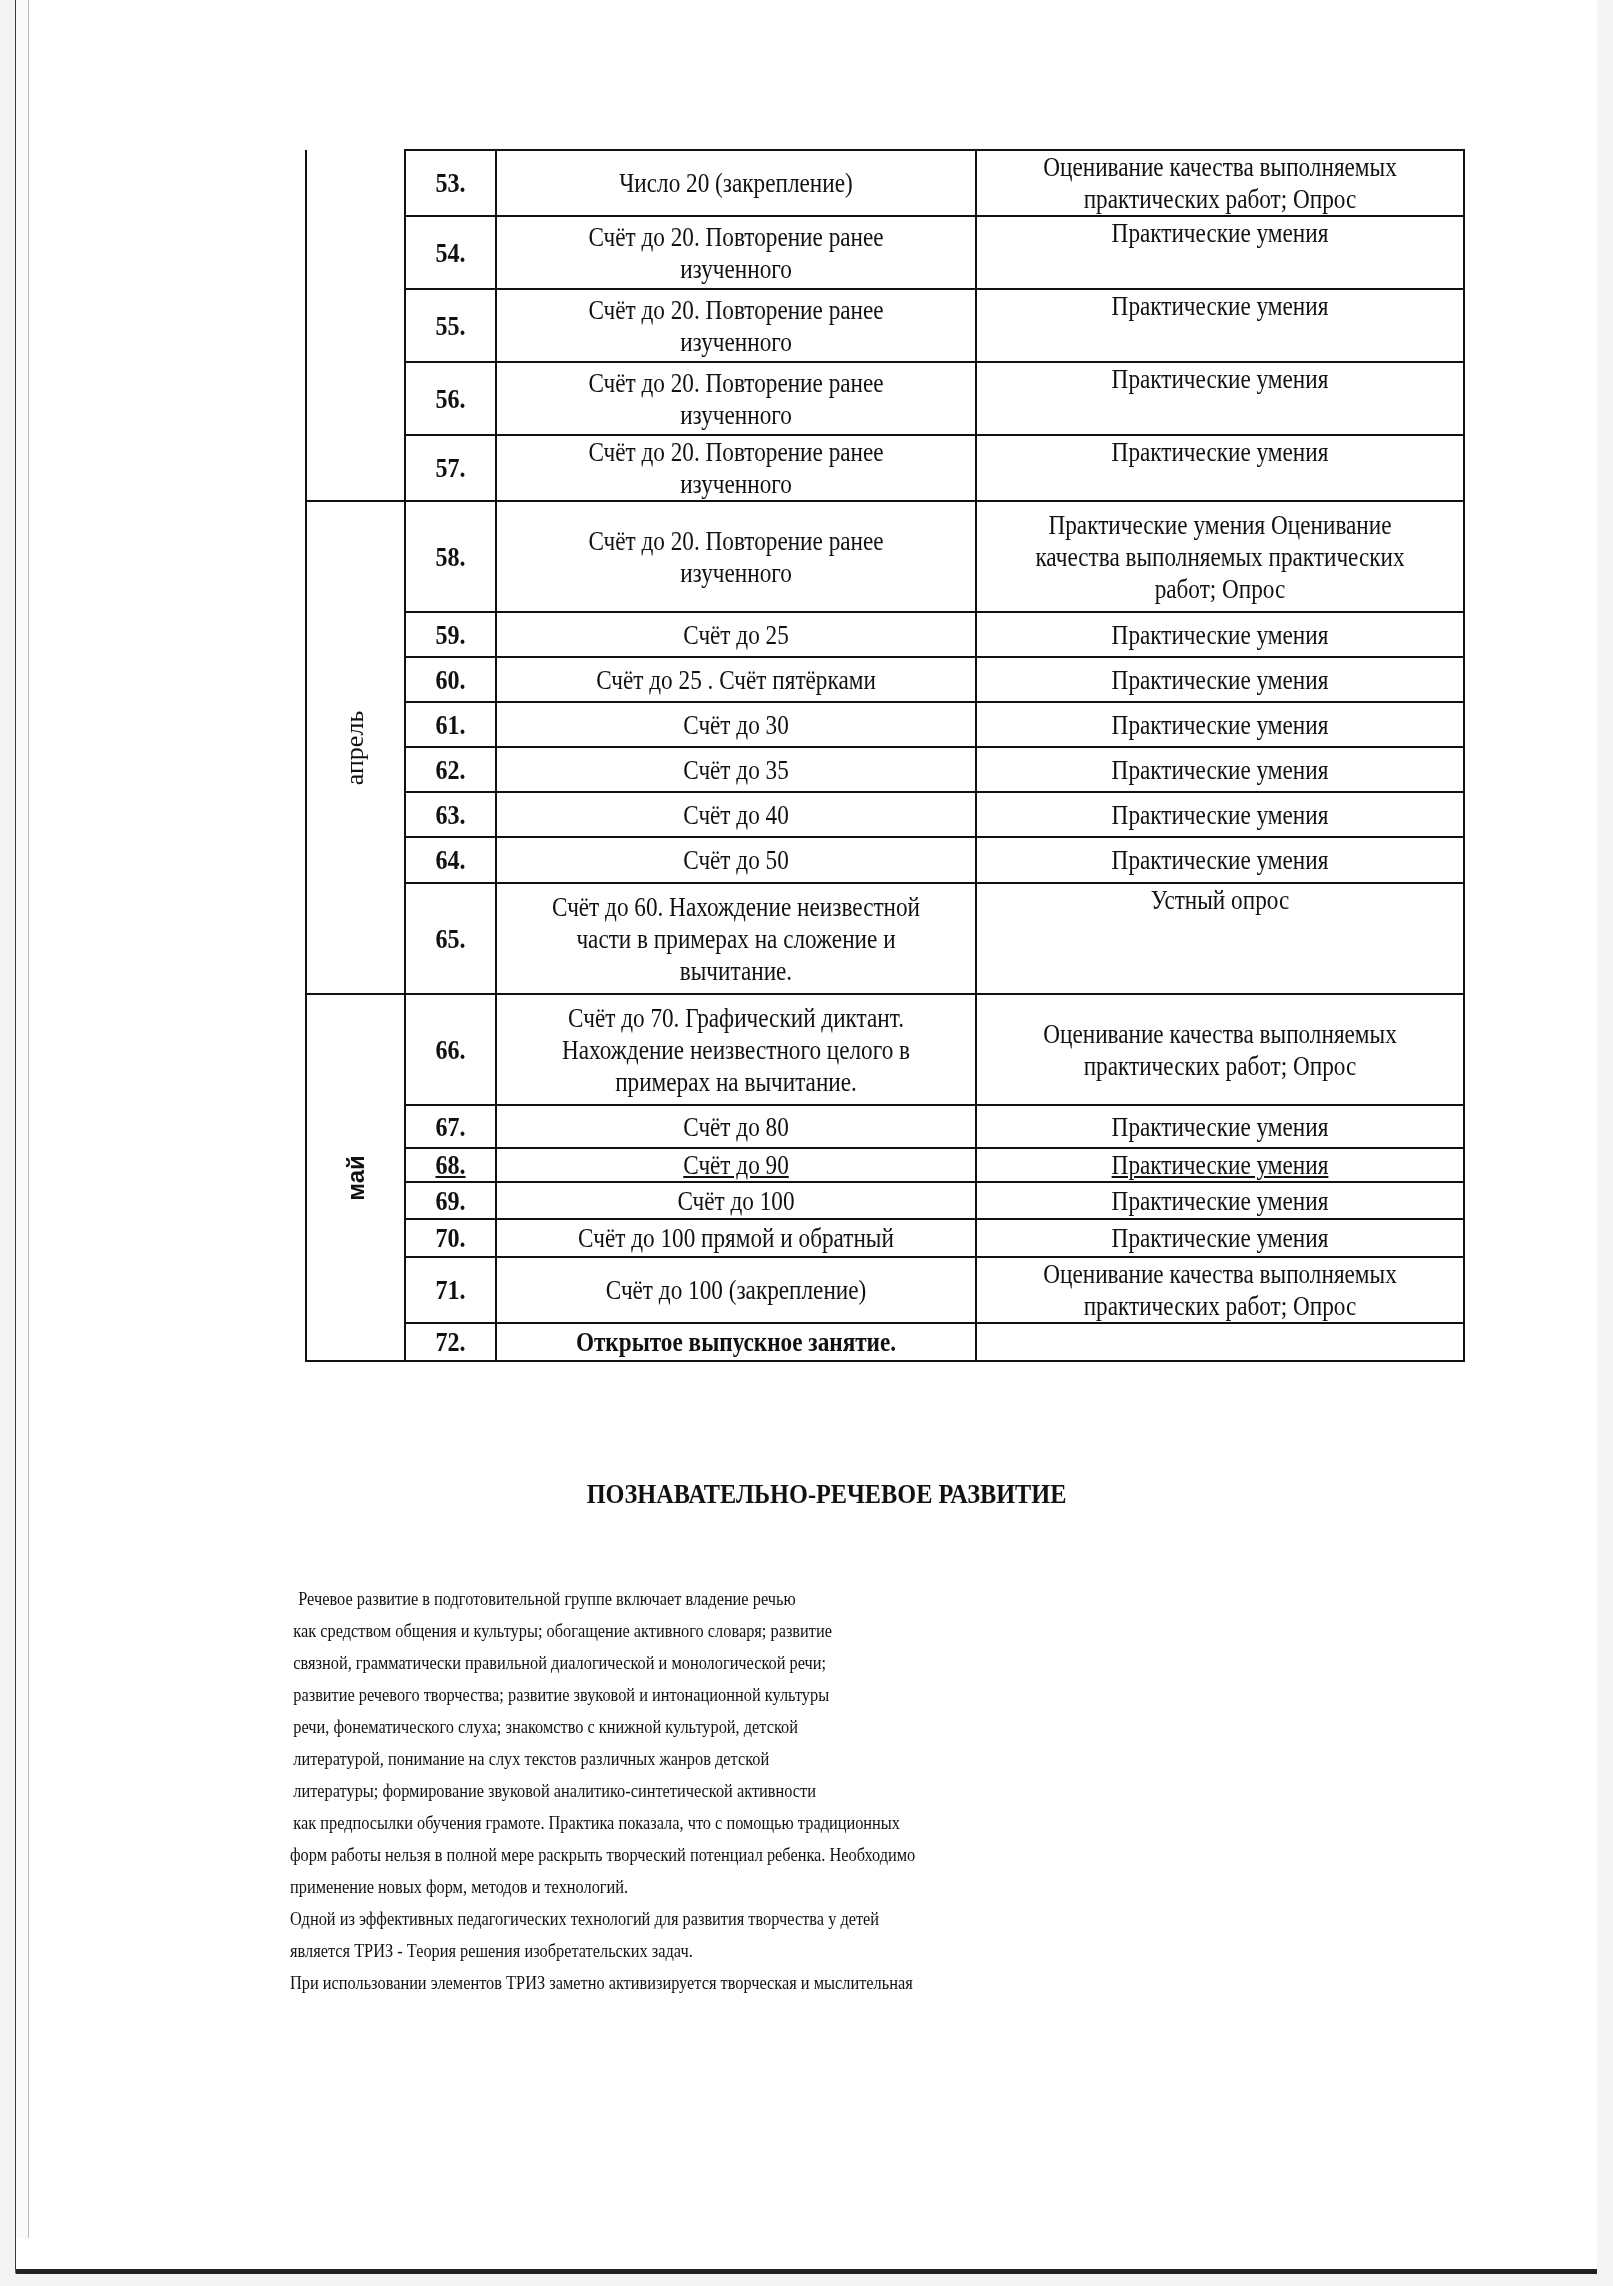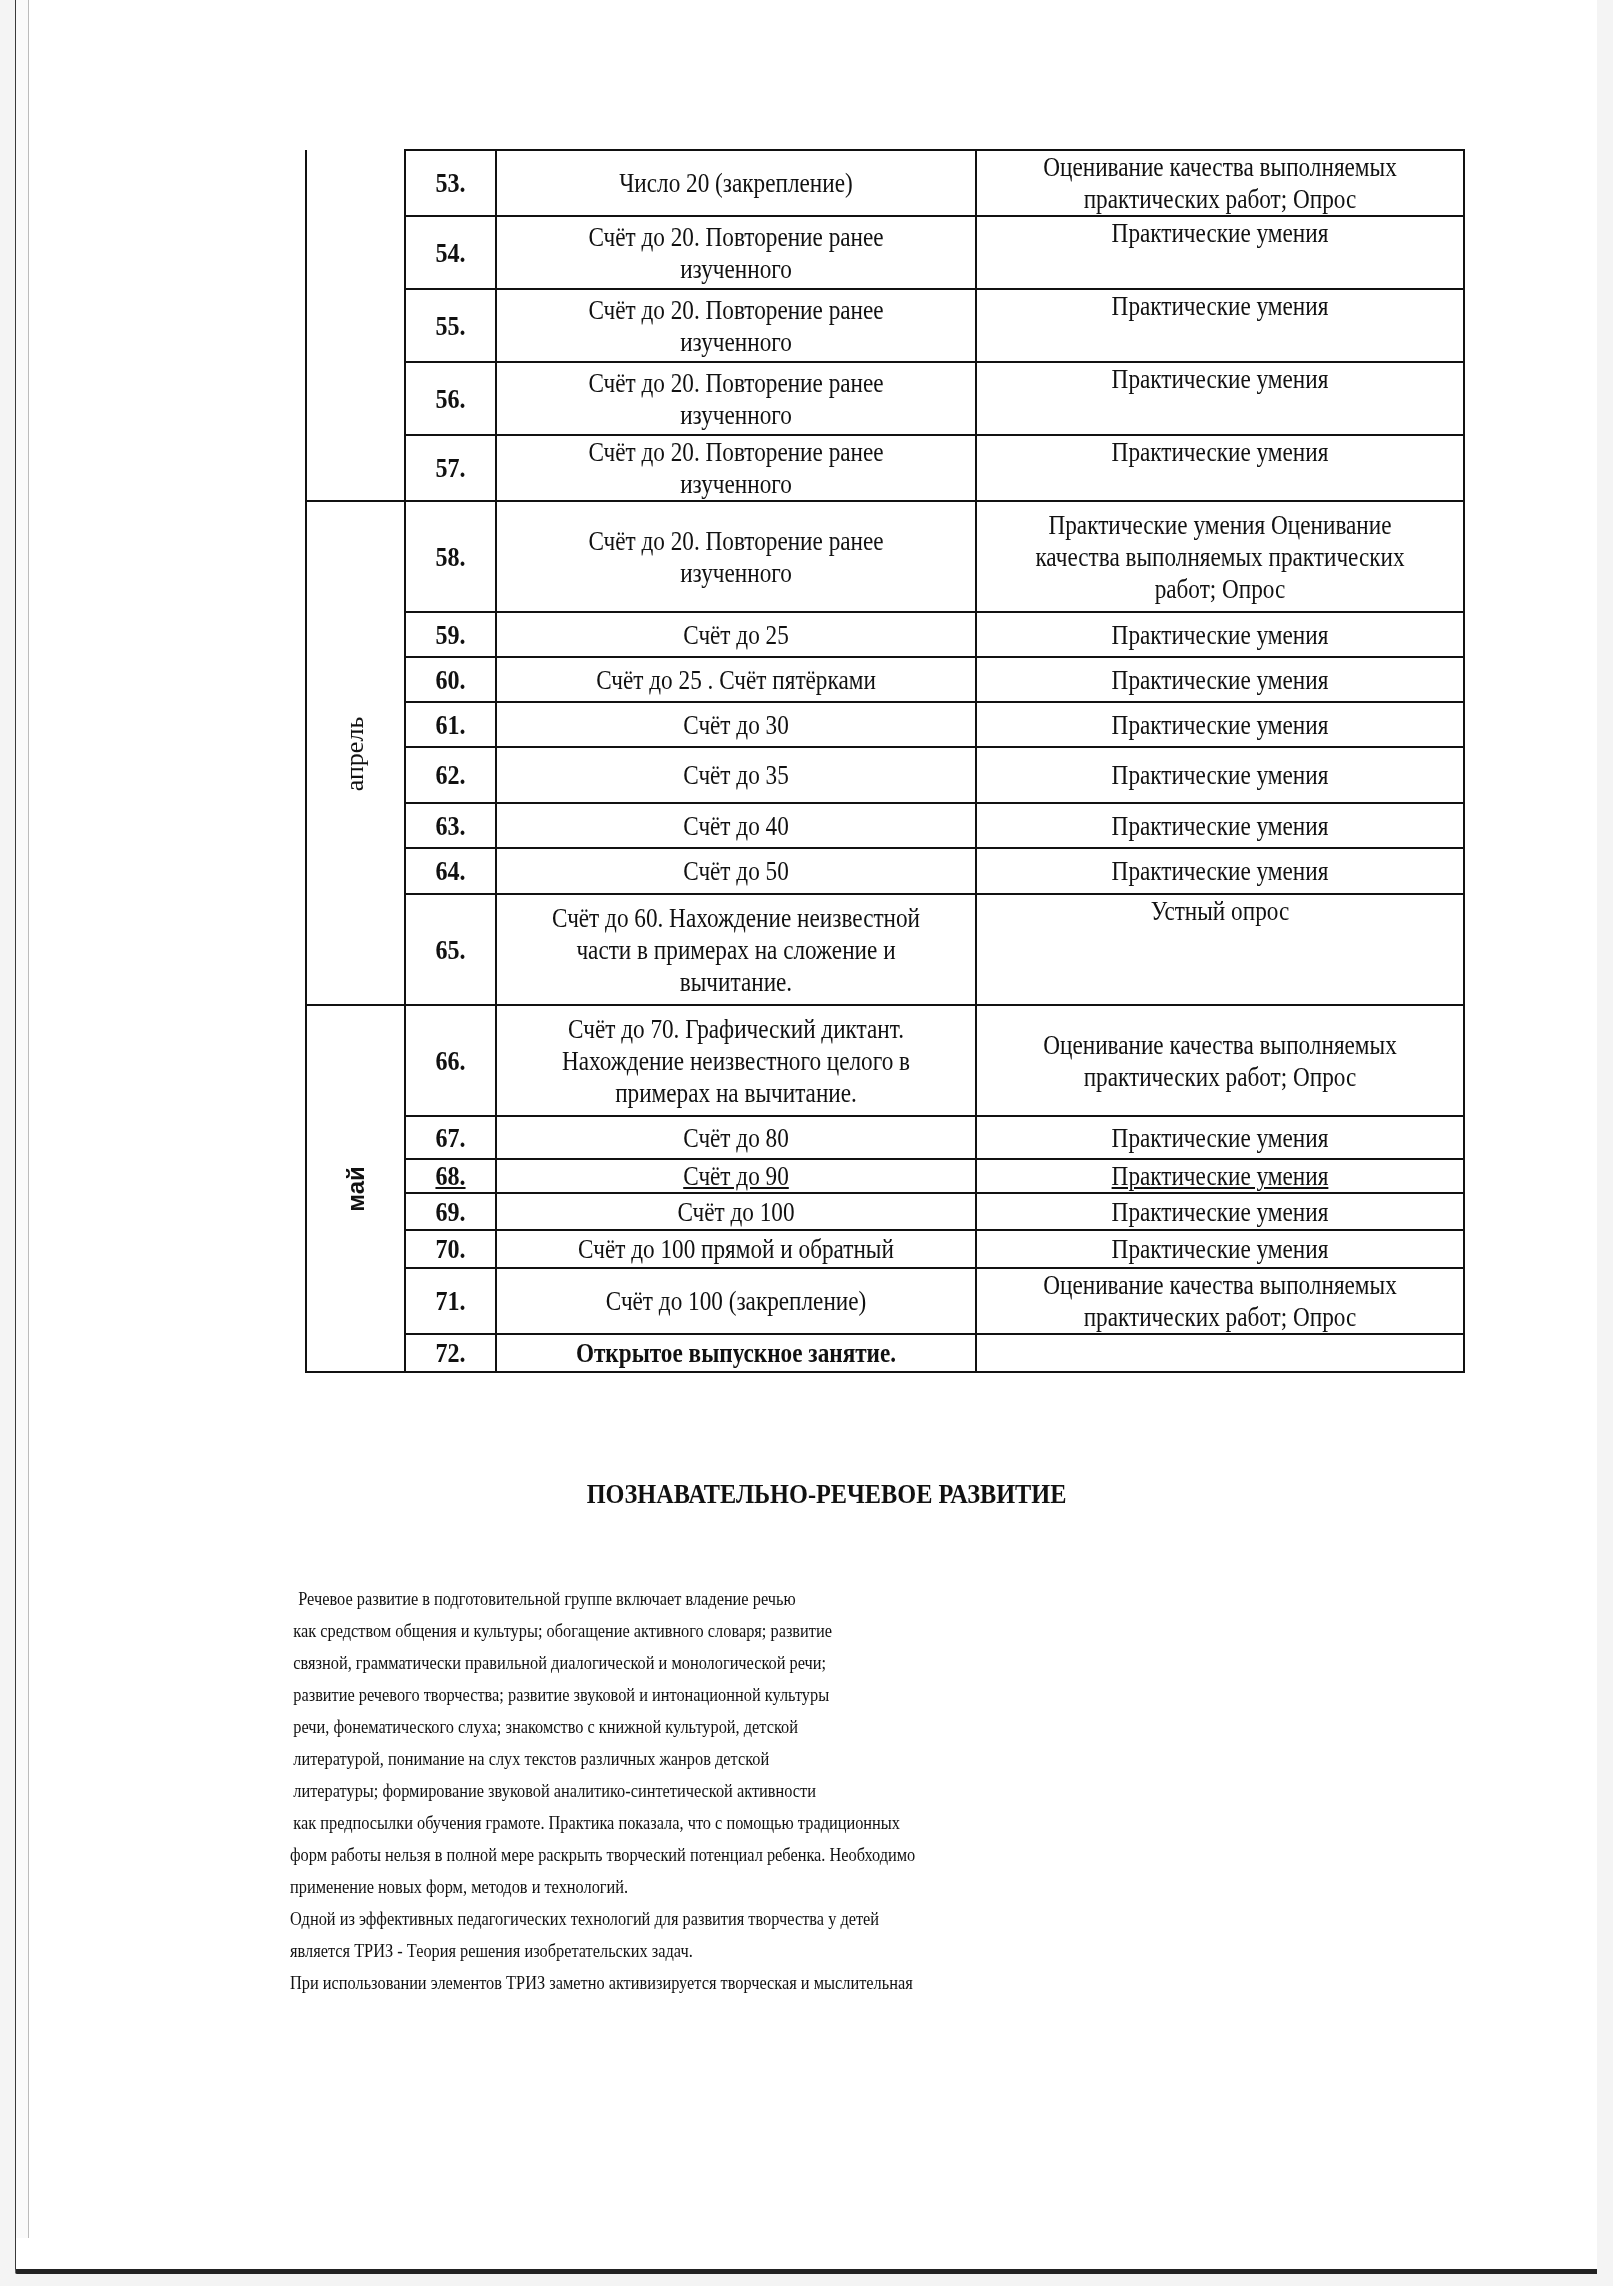--- a/index.html
+++ b/index.html
@@ -109,21 +109,21 @@
       <tr style="height: 45px;">
         <td class="num">60.</td>
         <td class="topic">Счёт до 25 . Счёт пятёрками</td>
         <td class="assess">Практические умения</td>
       </tr>
       <tr style="height: 45px;">
         <td class="num">61.</td>
         <td class="topic">Счёт до 30</td>
         <td class="assess">Практические умения</td>
       </tr>
-      <tr style="height: 56px;">
+      <tr style="height: 45px;">
         <td class="num">62.</td>
         <td class="topic">Счёт до 35</td>
         <td class="assess">Практические умения</td>
       </tr>
       <tr style="height: 45px;">
         <td class="num">63.</td>
         <td class="topic">Счёт до 40</td>
         <td class="assess">Практические умения</td>
       </tr>
       <tr style="height: 46px;">

